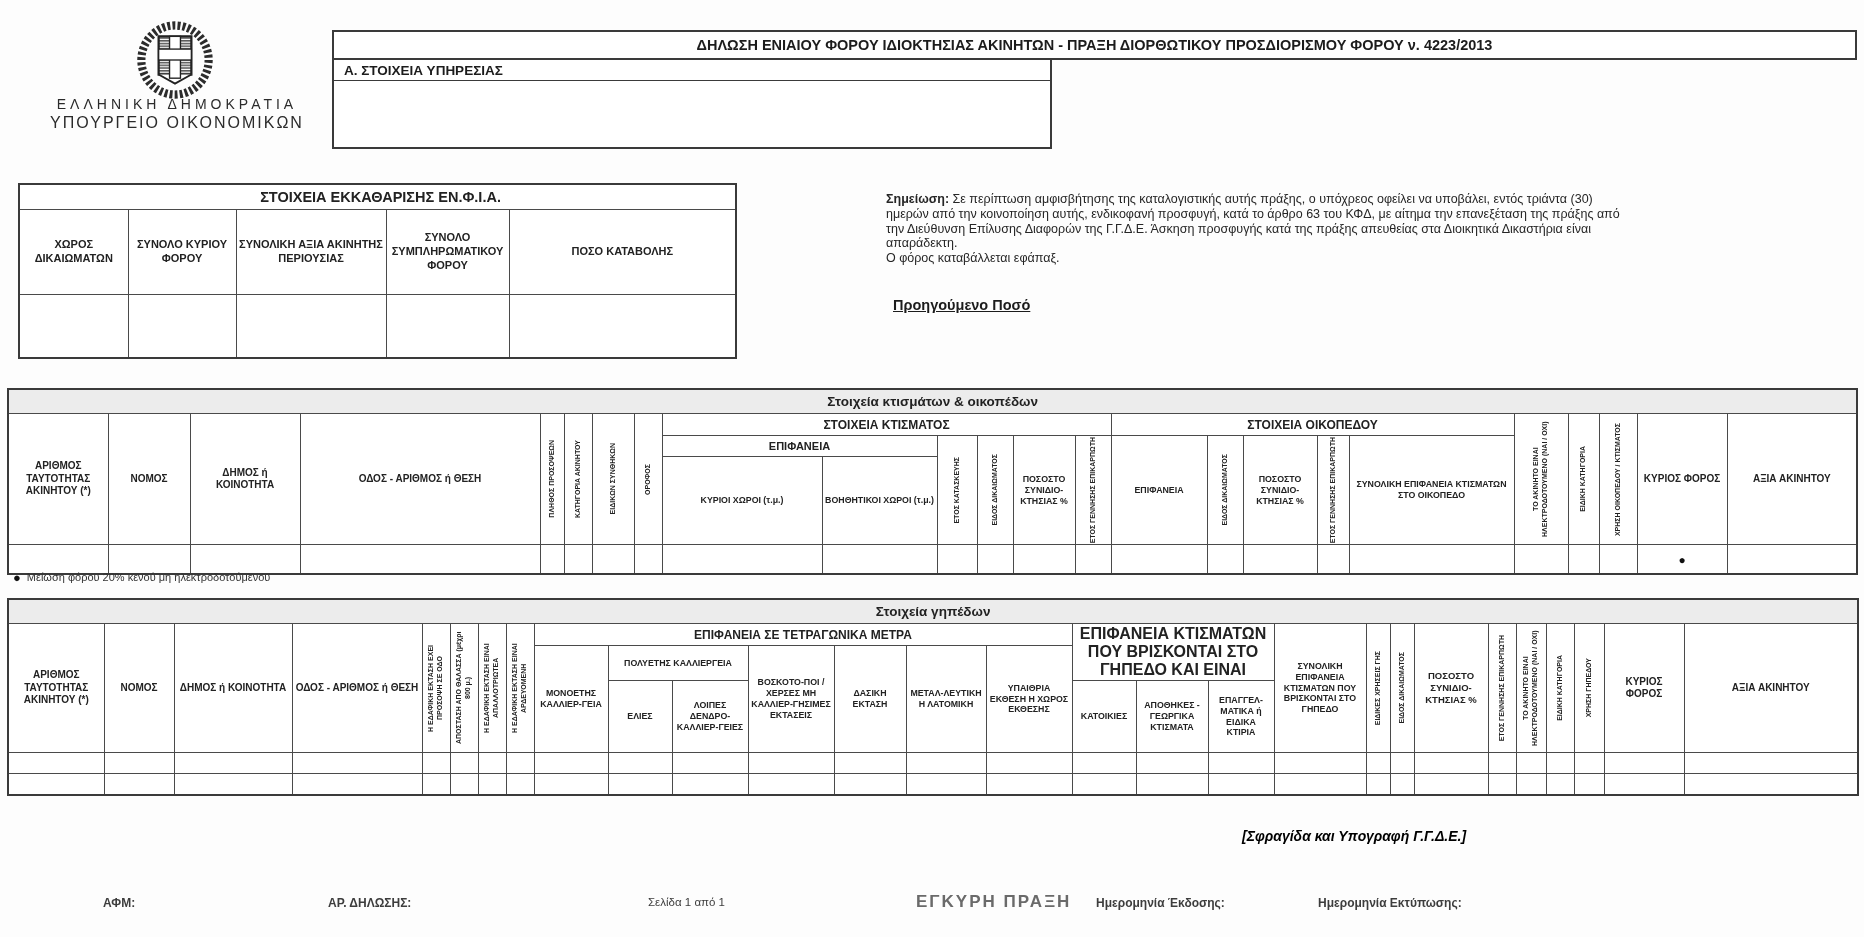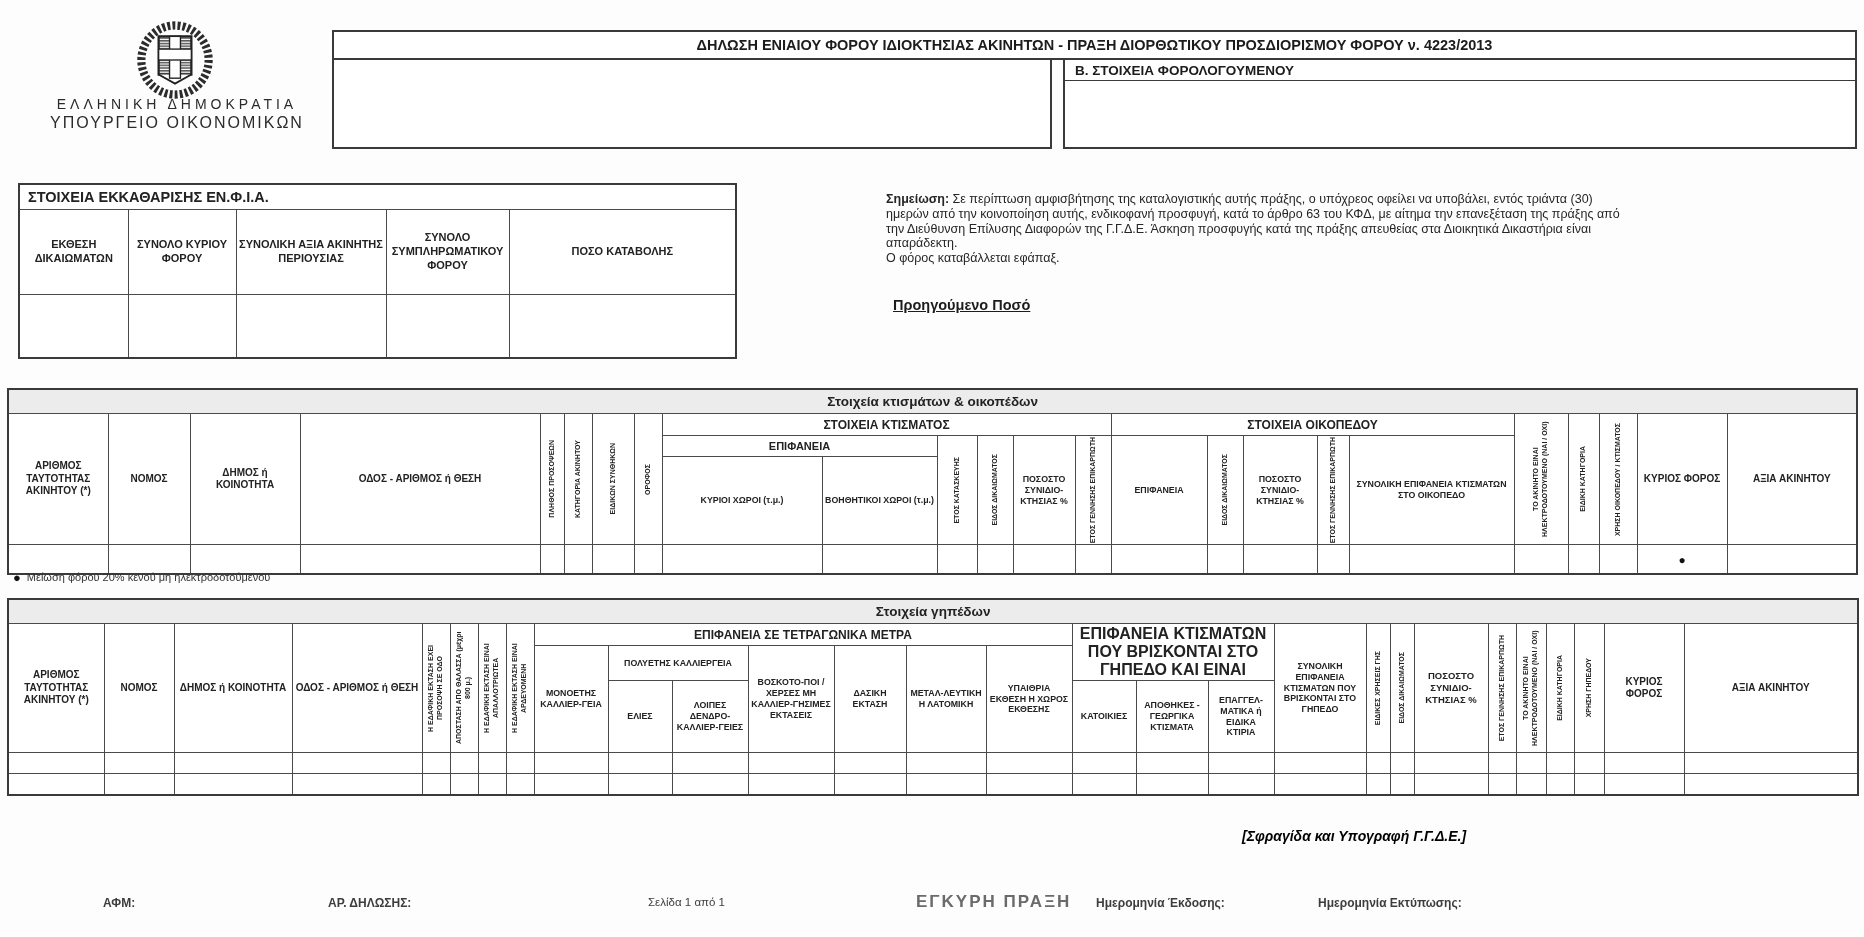--- a/index.html
+++ b/index.html
@@ -29,21 +29,21 @@
      overflow:hidden;color:#222;}
   .ttl{background:#ececec;font-weight:bold;font-size:13.5px;height:21px;}
   .grp{font-weight:bold;font-size:12px;}
   .colh{font-weight:bold;font-size:10px;line-height:1.25;}
   .leaf{font-weight:bold;font-size:8.8px;line-height:1.25;}
   .v>div{writing-mode:vertical-rl;transform:rotate(180deg);margin:0 auto;
     font-size:7px;font-weight:bold;line-height:1.25;max-height:118px;}
   .outer{border:2px solid #3a3a3a;}
   
   .settle{position:absolute;left:18px;top:183px;width:717px;}
-  .settle .ttl{background:#fff;text-align:left;padding-left:8px;font-size:14.5px;height:22px;}
+  .settle .ttl{background:#fff;text-align:center;padding-left:8px;font-size:14.5px;height:22px;}
   .settle .colh{height:82px;font-size:11px;}
   .settle .data{height:60px;}
   
   .note{position:absolute;left:886px;top:192px;width:742px;font-size:12.5px;
     line-height:1.18;color:#262626;text-align:left;}
   .note b{font-weight:bold;}
   .prev-amt{position:absolute;left:893px;top:297px;font-size:14.5px;font-weight:bold;
     text-decoration:underline;}
   
   .decl-title{position:absolute;left:0;top:366px;width:100%;text-align:center;
@@ -85,40 +85,38 @@
       <rect x="44" y="18" width="12" height="46" fill="#ffffff" stroke="#222" stroke-width="1.5"></rect>
       <rect x="32" y="32" width="36" height="12" fill="#ffffff" stroke="#222" stroke-width="1.5"></rect>
     </svg>
   </div>
   <div class="republic">ΕΛΛΗΝΙΚΗ ΔΗΜΟΚΡΑΤΙΑ</div>
   <div class="ministry">ΥΠΟΥΡΓΕΙΟ ΟΙΚΟΝΟΜΙΚΩΝ</div>
 
   <div class="title-box">ΔΗΛΩΣΗ ΕΝΙΑΙΟΥ ΦΟΡΟΥ ΙΔΙΟΚΤΗΣΙΑΣ ΑΚΙΝΗΤΩΝ - ΠΡΑΞΗ ΔΙΟΡΘΩΤΙΚΟΥ ΠΡΟΣΔΙΟΡΙΣΜΟΥ ΦΟΡΟΥ ν. 4223/2013</div>
 
   <div class="boxA">
+    <div class="sec-head">Α. ΣΤΟΙΧΕΙΑ ΥΠΗΡΕΣΙΑΣ</div>
   </div>
 
-  <div class="boxB">
-    <div class="sec-head">Β. ΣΤΟΙΧΕΙΑ ΦΟΡΟΛΟΓΟΥΜΕΝΟΥ</div>
-  </div>
 
   <table class="settle outer">
     <colgroup>
         <col style="width:109px">
         <col style="width:108px">
         <col style="width:150px">
         <col style="width:123px">
         <col style="width:227px">
       </colgroup>
     <tbody>
         <tr>
           <td class="ttl" colspan="5">ΣΤΟΙΧΕΙΑ ΕΚΚΑΘΑΡΙΣΗΣ ΕΝ.Φ.Ι.Α.</td>
         </tr>
     <tr>
-      <td class="colh">ΕΚΘΕΣΗ ΔΙΚΑΙΩΜΑΤΩΝ</td>
+      <td class="colh">ΧΩΡΟΣ ΔΙΚΑΙΩΜΑΤΩΝ</td>
       <td class="colh">ΣΥΝΟΛΟ ΚΥΡΙΟΥ ΦΟΡΟΥ</td>
       <td class="colh">ΣΥΝΟΛΙΚΗ ΑΞΙΑ ΑΚΙΝΗΤΗΣ ΠΕΡΙΟΥΣΙΑΣ</td>
       <td class="colh">ΣΥΝΟΛΟ ΣΥΜΠΛΗΡΩΜΑΤΙΚΟΥ ΦΟΡΟΥ</td>
       <td class="colh">ΠΟΣΟ ΚΑΤΑΒΟΛΗΣ</td>
     </tr>
     <tr class="data">
       <td class="data"></td>
           <td></td>
           <td></td>
           <td></td>

